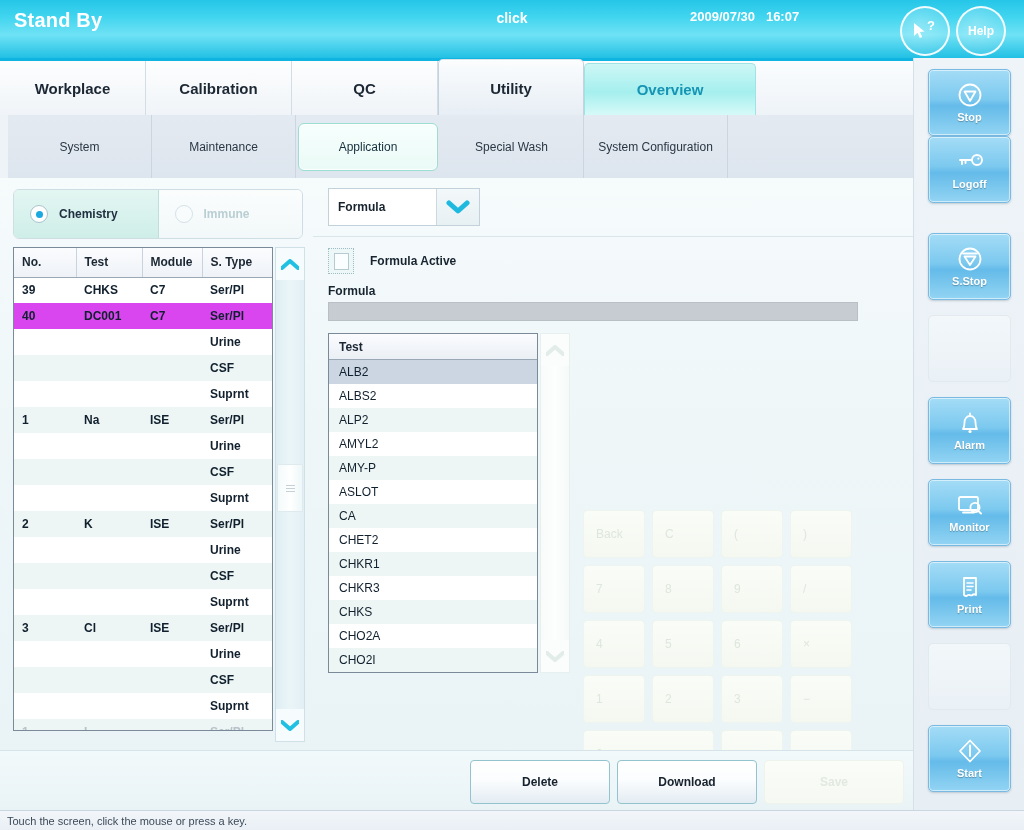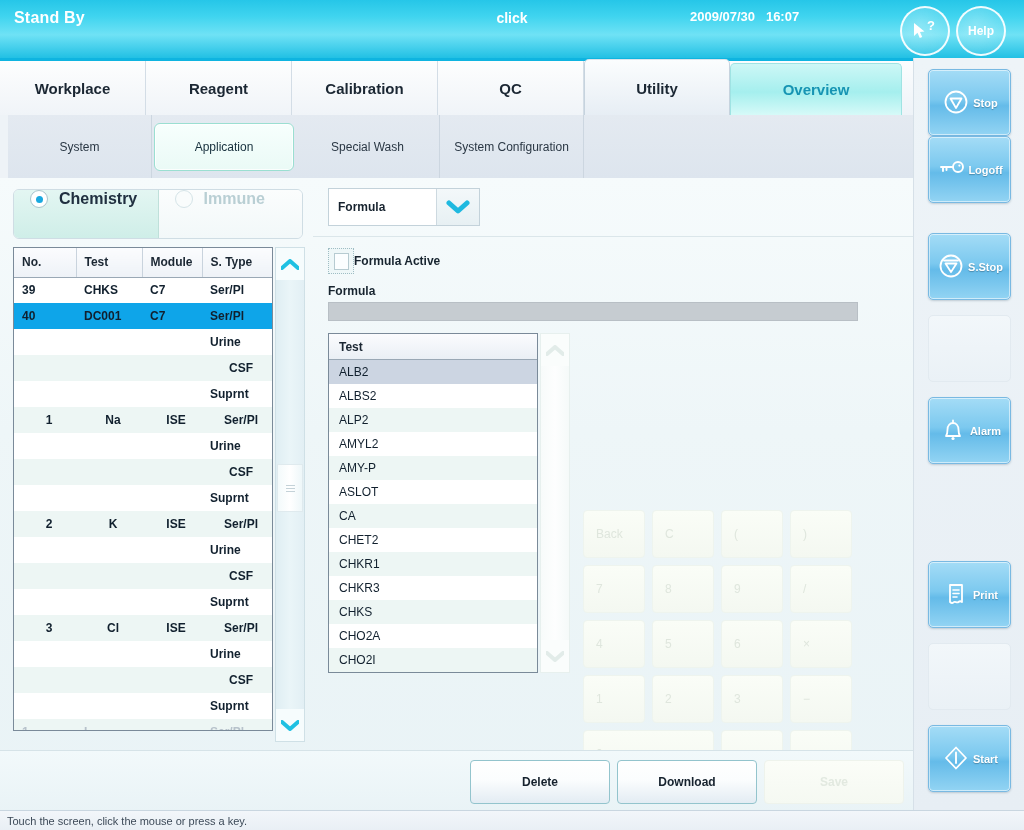--- a/index.html
+++ b/index.html
@@ -10,21 +10,21 @@
     -webkit-font-smoothing:antialiased;
   }
   #app{position:relative;width:1024px;height:830px;}
 
   
   .titlebar{
     position:absolute;left:0;top:0;width:1024px;height:58px;
     background:linear-gradient(180deg,#26c6e8 0%,#3fd4ef 28%,#6fe2f5 60%,#22c0e4 100%);
     overflow:hidden;
   }
-  .tb-status{position:absolute;left:14px;top:9px;font-size:16px;font-weight:bold;color:#ffffff;letter-spacing:.2px;}
+  .tb-status{position:absolute;left:14px;top:9px;font-size:20px;font-weight:bold;color:#ffffff;letter-spacing:.2px;}
   .tb-user{position:absolute;left:0;right:0;top:10px;text-align:center;font-size:14px;font-weight:bold;color:#ffffff;}
   .tb-datetime{position:absolute;left:690px;top:9px;font-size:13px;font-weight:bold;color:#ffffff;white-space:pre;}
   .tb-circle{
     position:absolute;top:6px;width:46px;height:46px;border-radius:50%;
     border:2px solid rgba(255,255,255,.92);
     background:radial-gradient(circle at 40% 35%, rgba(255,255,255,.30), rgba(255,255,255,.04));
     display:flex;align-items:center;justify-content:center;
   }
   .tb-circle.c1{left:900px;}
   .tb-circle.c2{left:956px;}
@@ -86,22 +86,22 @@
     background:linear-gradient(180deg,#f6fbfc 0%,#eef6f8 40%,#e9f3f6 100%);
   }
 
   
   .seg{
     position:absolute;left:13px;top:11px;width:288px;height:48px;
     border:1px solid #cfdde4;border-radius:6px;background:#f4fafb;
     display:flex;overflow:hidden;
   }
   .seg-opt{
-    flex:1;display:flex;align-items:flex-start;gap:11px;padding-left:16px;box-sizing:border-box;
-    font-size:16px;font-weight:bold;color:#203040;
+    flex:1;display:flex;align-items:center;gap:11px;padding-left:16px;box-sizing:border-box;
+    font-size:12px;font-weight:bold;color:#203040;
   }
   .seg-opt.sel{
     background:linear-gradient(180deg,#e3f6f2 0%,#cfeee8 100%);
     border-right:1px solid #bfe0da;
   }
   .seg-opt.dis{color:#b9cfd4;background:linear-gradient(180deg,#fbfdfd 0%,#f2f8f9 100%);}
   .radio{
     width:16px;height:16px;border-radius:50%;border:1px solid #a9c4cc;background:#fff;
     display:flex;align-items:center;justify-content:center;flex:0 0 16px;
   }
@@ -116,22 +116,22 @@
   table.lt th{
     height:29px;font-size:12px;font-weight:bold;color:#1b2733;text-align:left;
     padding:0 0 0 8px;background:linear-gradient(180deg,#fbfcfe 0%,#eef2f7 100%);
     border-right:1px solid #c9d3dd;border-bottom:1px solid #9aa8b5;box-sizing:border-box;
   }
   table.lt th:last-child{border-right:none;}
   table.lt td{
     height:26px;font-size:12px;font-weight:bold;color:#11202e;
     padding:0 0 0 8px;box-sizing:border-box;border:none;white-space:nowrap;overflow:hidden;
   }
-  table.lt tr.alt td{background:#edf6f4;text-align:center;}
-  table.lt tr.sel td{background:#0ea5e9;}
+  table.lt tr.alt td{background:#edf6f4;}
+  table.lt tr.sel td{background:#d946ef;}
   table.lt tr.fade td{color:#b7c2cb;background:#edf6f4;}
 
   .vscroll{
     position:absolute;width:30px;background:linear-gradient(90deg,#dfeef3 0%,#eaf5f8 50%,#e2eff4 100%);
     border:1px solid #cfe0e6;box-sizing:border-box;
   }
   .vscroll .arrow{
     position:absolute;left:0;width:28px;height:32px;background:#f6fcfd;
     display:flex;align-items:center;justify-content:center;
   }
@@ -153,21 +153,21 @@
     background:#fff;border:1px solid #c3d2da;box-sizing:border-box;display:flex;
   }
   .combo .val{flex:1;display:flex;align-items:center;padding-left:9px;font-size:12px;font-weight:bold;color:#16222e;}
   .combo .arw{
     width:42px;border-left:1px solid #cdd9e0;
     background:linear-gradient(180deg,#f3f8fa 0%,#e7f0f3 100%);
     display:flex;align-items:center;justify-content:center;
   }
   .hr1{position:absolute;left:313px;top:58px;width:600px;height:1px;background:#dbe6ea;}
 
-  .chkrow{position:absolute;left:328px;top:70px;display:flex;align-items:center;}
+  .chkrow{position:absolute;left:328px;top:70px;display:flex;align-items:center;gap:16px;}
   .chkbox{
     width:26px;height:26px;border:1px dotted #9fbdc4;background:#eef7f8;
     display:flex;align-items:center;justify-content:center;box-sizing:border-box;
   }
   .chkbox .inner{width:13px;height:15px;border:1px solid #b6cbd1;background:#fbfeff;}
   .chklbl{font-size:12px;font-weight:bold;color:#17242f;}
 
   .flabel{position:absolute;left:328px;top:106px;font-size:12px;font-weight:bold;color:#17242f;}
   .finput{
     position:absolute;left:328px;top:124px;width:530px;height:19px;
@@ -221,21 +221,21 @@
 
   
   .side{
     position:absolute;left:913px;top:58px;width:111px;height:752px;
     background:linear-gradient(180deg,#eef4f8 0%,#e7eef4 100%);
     border-left:1px solid #d6e0e8;
   }
   .sbtn{
     position:absolute;left:14px;width:83px;height:67px;border-radius:5px;
     box-sizing:border-box;
-    display:flex;flex-direction:row;align-items:center;justify-content:center;gap:2px;
+    display:flex;flex-direction:column;align-items:center;justify-content:center;gap:2px;
     border:1px solid #79b9e2;
     background:linear-gradient(180deg,#a4dcf6 0%,#7cc9ef 45%,#64bbe9 55%,#93d4f3 100%);
     box-shadow:0 1px 2px rgba(60,90,110,.25), 0 0 0 1px rgba(255,255,255,.55) inset;
   }
   .sbtn .lbl{font-size:11px;font-weight:bold;color:#ffffff;text-shadow:0 1px 1px rgba(40,80,100,.45);}
   .sbtn.empty{
     background:linear-gradient(180deg,#f2f7fa 0%,#eaf1f6 100%);
     border:1px solid #e2eaf0;box-shadow:none;
   }
   .sicon{width:30px;height:27px;display:block;}
@@ -268,29 +268,29 @@
     </div>
     <div class="tb-circle c2">
       <span class="lbl">Help</span>
     </div>
   </div>
 
   <div class="tabstrip"></div>
 
   <div class="maintabs">
     <div class="mtab">Workplace</div>
-    <div class="mtab">Reagent</div>
     <div class="mtab">Calibration</div>
     <div class="mtab">QC</div>
     <div class="mtab active">Utility</div>
     <div class="mtab overview">Overview</div>
   </div>
 
   <div class="subtabs">
     <div class="stab">System</div>
+    <div class="stab">Maintenance</div>
     <div class="stab active">Application</div>
     <div class="stab">Special Wash</div>
     <div class="stab">System Configuration</div>
   </div>
 
   <div class="content">
 
     <div class="seg">
       <div class="seg-opt sel">
         <span class="radio">
@@ -568,20 +568,31 @@
       <div class="sbtn empty" style="top: 257px;"></div>
       <div class="sbtn" style="top: 339px;">
         <span>
           <svg class="sicon" viewBox="0 0 30 27">
             <path d="M15 3.5 L15 5.5 M8 19 C8 19 9.5 17 9.5 12.5 C9.5 8.5 12 6 15 6 C18 6 20.5 8.5 20.5 12.5 C20.5 17 22 19 22 19 Z" fill="none" stroke="#fff" stroke-width="1.8" stroke-linejoin="round" stroke-linecap="round"></path>
             <circle cx="15" cy="21.5" r="1.6" fill="#fff"></circle>
           </svg>
         </span>
         <span class="lbl">Alarm</span>
       </div>
+      <div class="sbtn" style="top: 421px;">
+        <span>
+          <svg class="sicon" viewBox="0 0 30 27">
+            <rect x="4" y="5" width="19" height="13" rx="1.5" fill="none" stroke="#fff" stroke-width="1.8"></rect>
+            <path d="M8 20.5 L19 20.5" stroke="#fff" stroke-width="1.8" stroke-linecap="round"></path>
+            <circle cx="20" cy="15.5" r="4.6" fill="none" stroke="#fff" stroke-width="1.8"></circle>
+            <path d="M23.3 18.8 L26 21.5" stroke="#fff" stroke-width="1.9" stroke-linecap="round"></path>
+          </svg>
+        </span>
+        <span class="lbl">Monitor</span>
+      </div>
       <div class="sbtn" style="top: 503px;">
         <span>
           <svg class="sicon" viewBox="0 0 30 27">
             <path d="M9 4 L21 4 L21 21 C21 21 19 19.5 17.5 21 C16 22.5 14 19.8 12.5 21.3 C11 22.8 9 21 9 21 Z" fill="none" stroke="#fff" stroke-width="1.8" stroke-linejoin="round"></path>
             <path d="M12 9 L18 9 M12 12.5 L18 12.5 M12 16 L16 16" stroke="#fff" stroke-width="1.6" stroke-linecap="round"></path>
           </svg>
         </span>
         <span class="lbl">Print</span>
       </div>
       <div class="sbtn empty" style="top: 585px;"></div>

